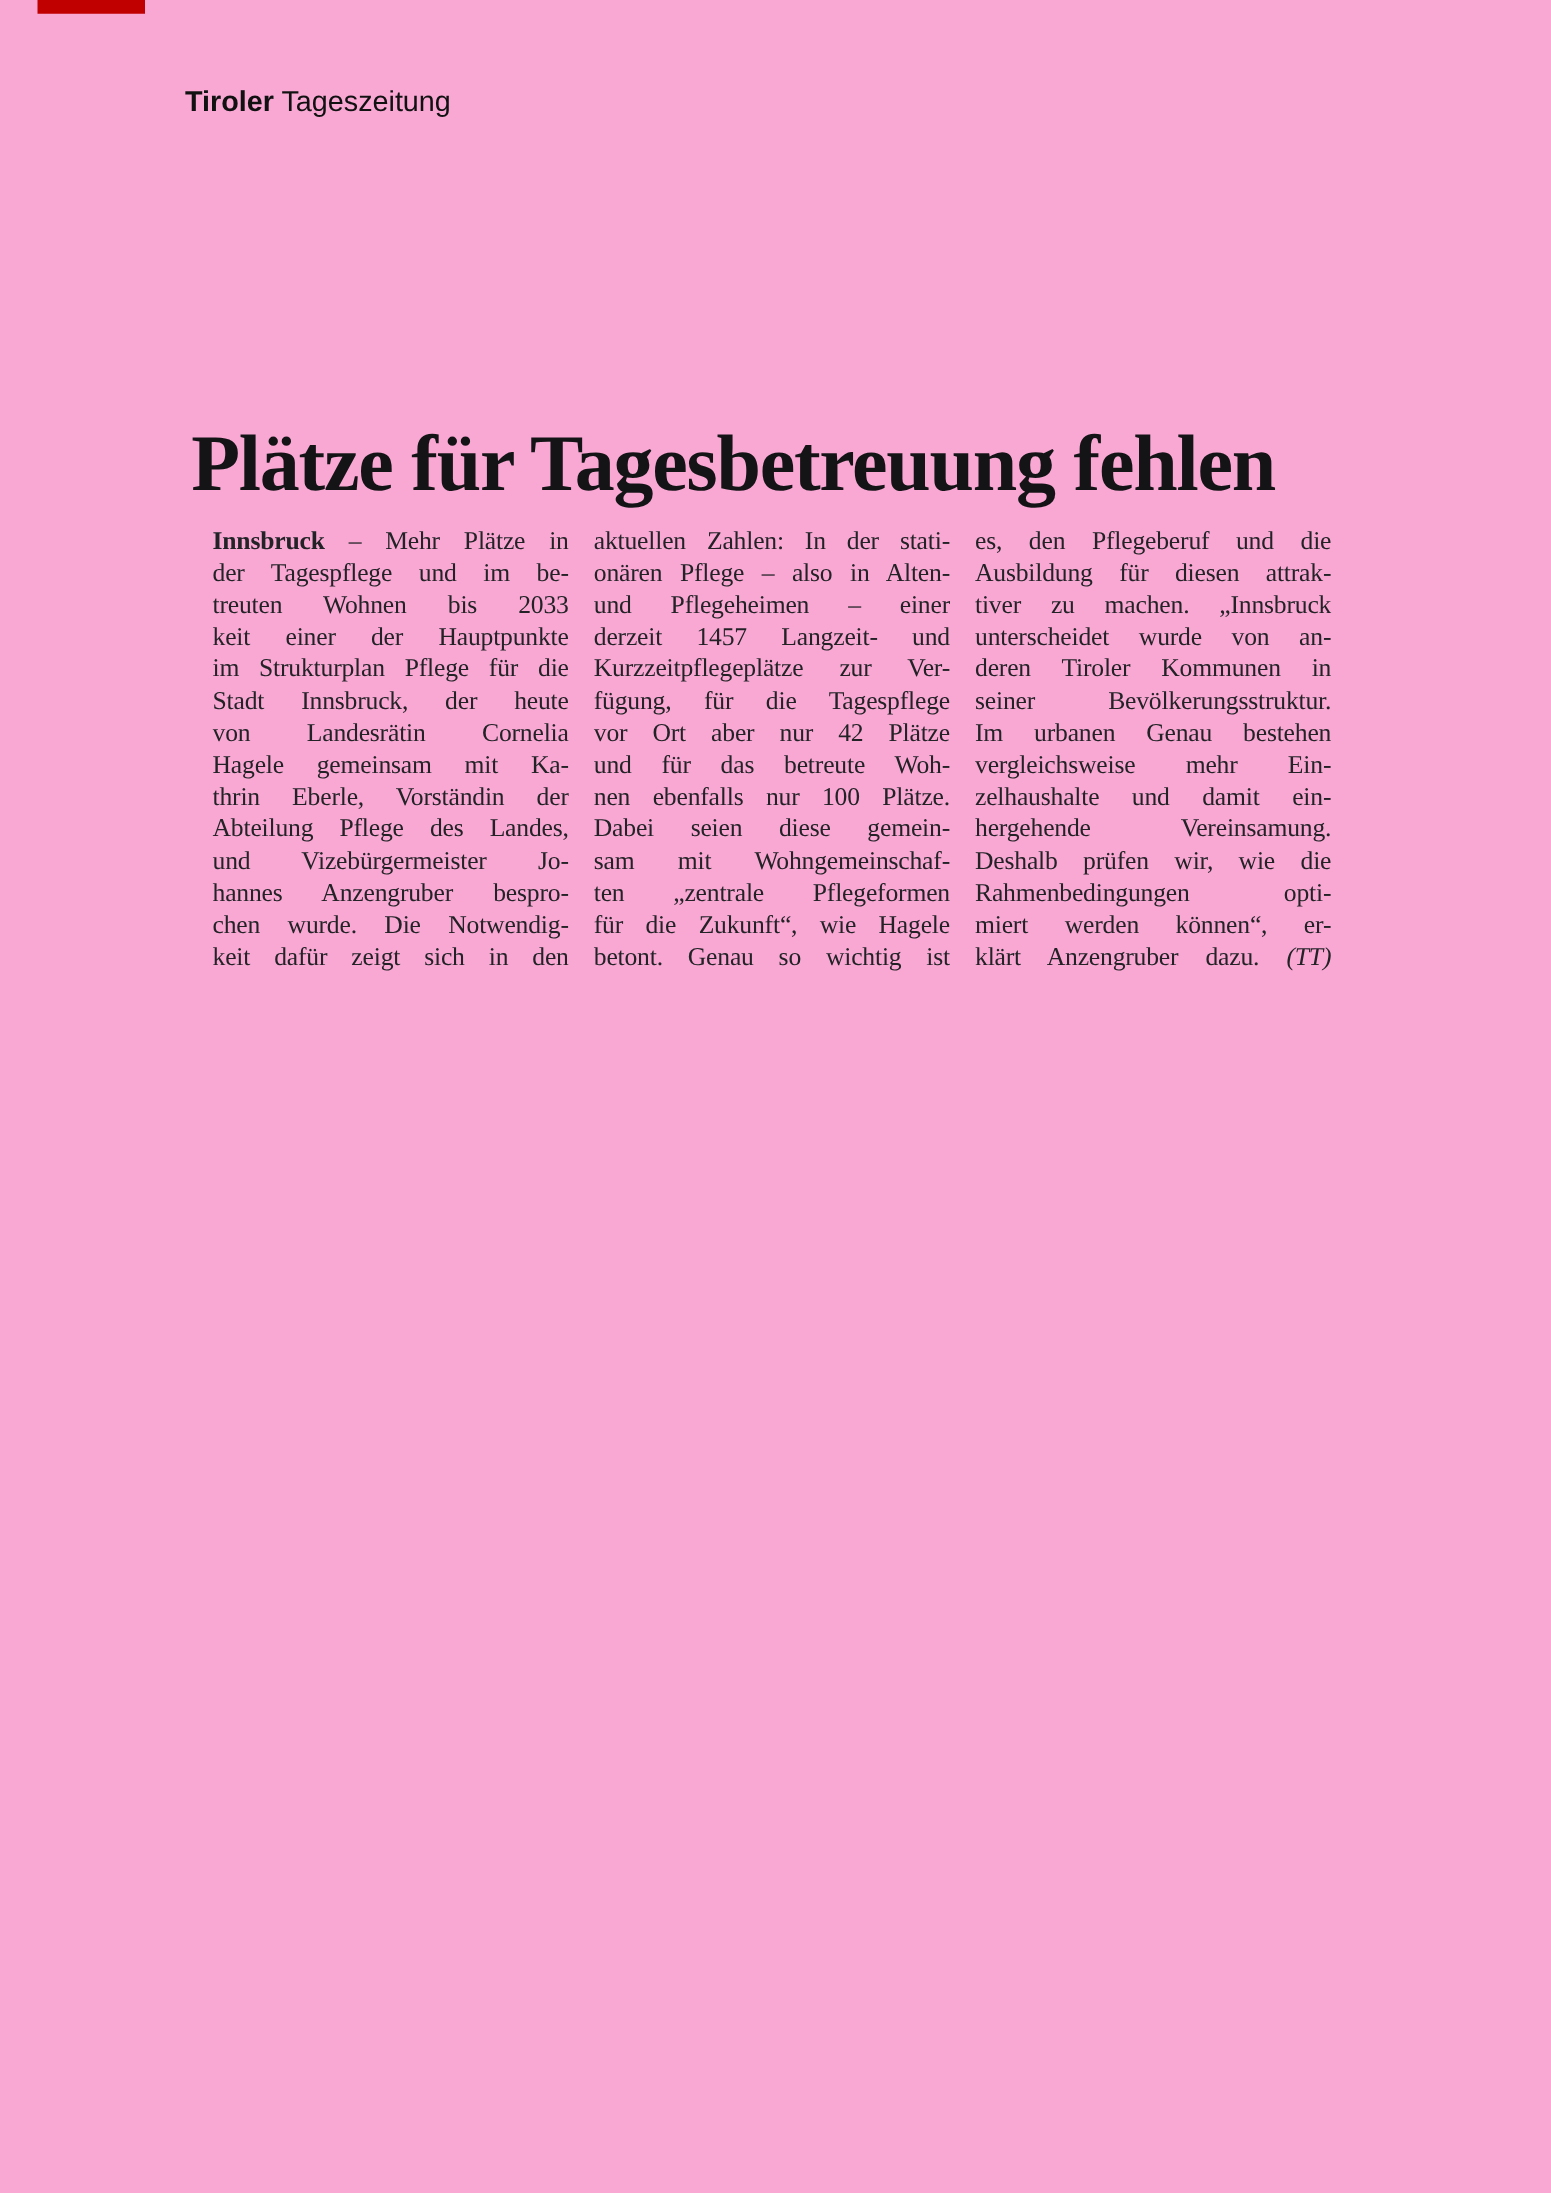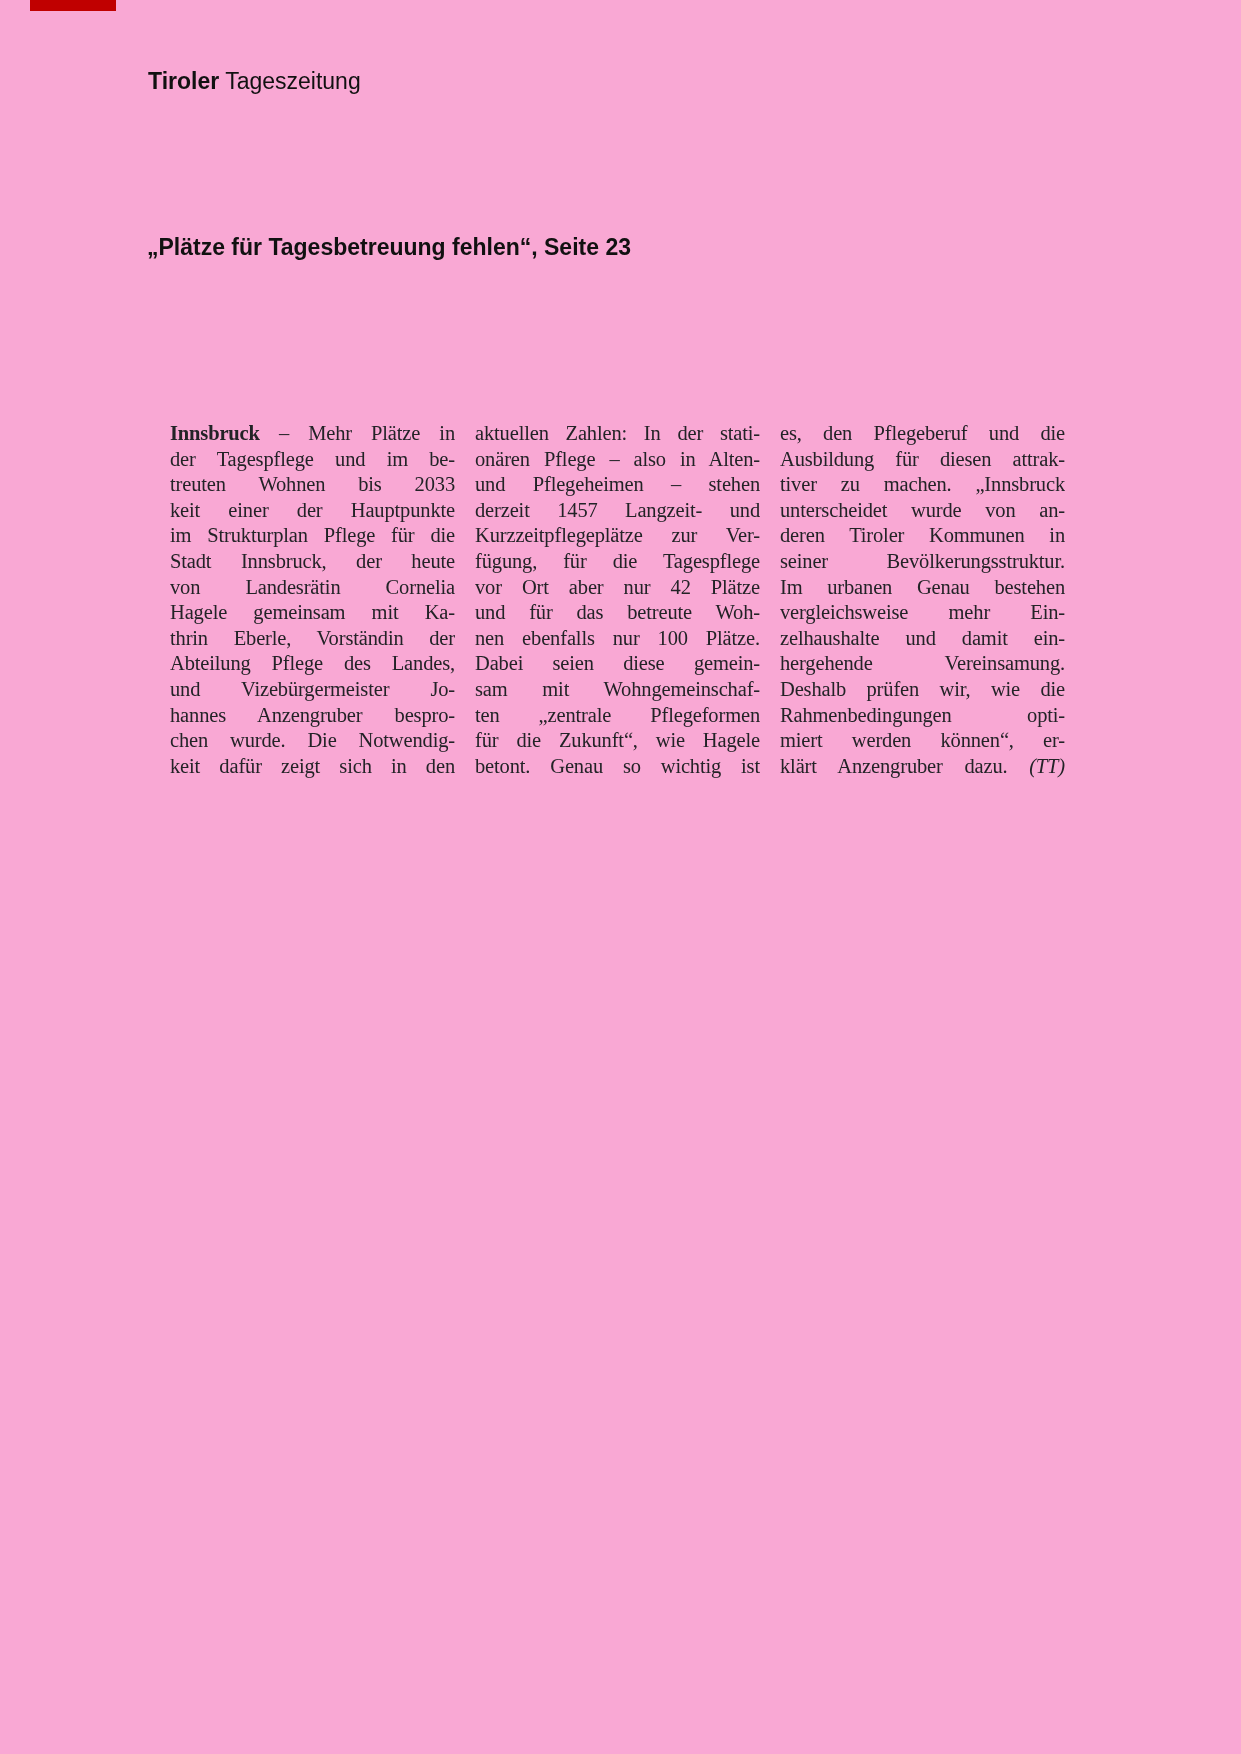--- a/index.html
+++ b/index.html
@@ -64,22 +64,22 @@
 <body>
 
 <div class="page">
 
   <div class="red-mark"></div>
 
   <div class="masthead">
     <span class="b">Tiroler</span><span> Tageszeitung</span>
   </div>
 
-  <div class="ref-line">„Plätze für Tagesbetreuung fehlen“, Seite 23</div>
 
+  <h1 class="headline" style="margin:0;">Plätze für Tagesbetreuung fehlen</h1>
 
   <div class="columns">
     <div class="col">
         <div class="bl"><span class="b">Innsbruck</span><span> – Mehr Plätze in</span></div>
         <div class="bl"><span>der Tagespflege und im be-</span></div>
         <div class="bl"><span>treuten Wohnen bis 2033</span></div>
         <div class="bl"><span>keit einer der Hauptpunkte</span></div>
         <div class="bl"><span>im Strukturplan Pflege für die</span></div>
         <div class="bl"><span>Stadt Innsbruck, der heute</span></div>
         <div class="bl"><span>von Landesrätin Cornelia</span></div>
@@ -87,21 +87,21 @@
         <div class="bl"><span>thrin Eberle, Vorständin der</span></div>
         <div class="bl"><span>Abteilung Pflege des Landes,</span></div>
         <div class="bl"><span>und Vizebürgermeister Jo-</span></div>
         <div class="bl"><span>hannes Anzengruber bespro-</span></div>
         <div class="bl"><span>chen wurde. Die Notwendig-</span></div>
         <div class="bl"><span>keit dafür zeigt sich in den</span></div>
       </div>
     <div class="col">
         <div class="bl"><span>aktuellen Zahlen: In der stati-</span></div>
         <div class="bl"><span>onären Pflege – also in Alten-</span></div>
-        <div class="bl"><span>und Pflegeheimen – stehen</span></div>
+        <div class="bl"><span>und Pflegeheimen – einer</span></div>
         <div class="bl"><span>derzeit 1457 Langzeit- und</span></div>
         <div class="bl"><span>Kurzzeitpflegeplätze zur Ver-</span></div>
         <div class="bl"><span>fügung, für die Tagespflege</span></div>
         <div class="bl"><span>vor Ort aber nur 42 Plätze</span></div>
         <div class="bl"><span>und für das betreute Woh-</span></div>
         <div class="bl"><span>nen ebenfalls nur 100 Plätze.</span></div>
         <div class="bl"><span>Dabei seien diese gemein-</span></div>
         <div class="bl"><span>sam mit Wohngemeinschaf-</span></div>
         <div class="bl"><span>ten „zentrale Pflegeformen</span></div>
         <div class="bl"><span>für die Zukunft“, wie Hagele</span></div>

